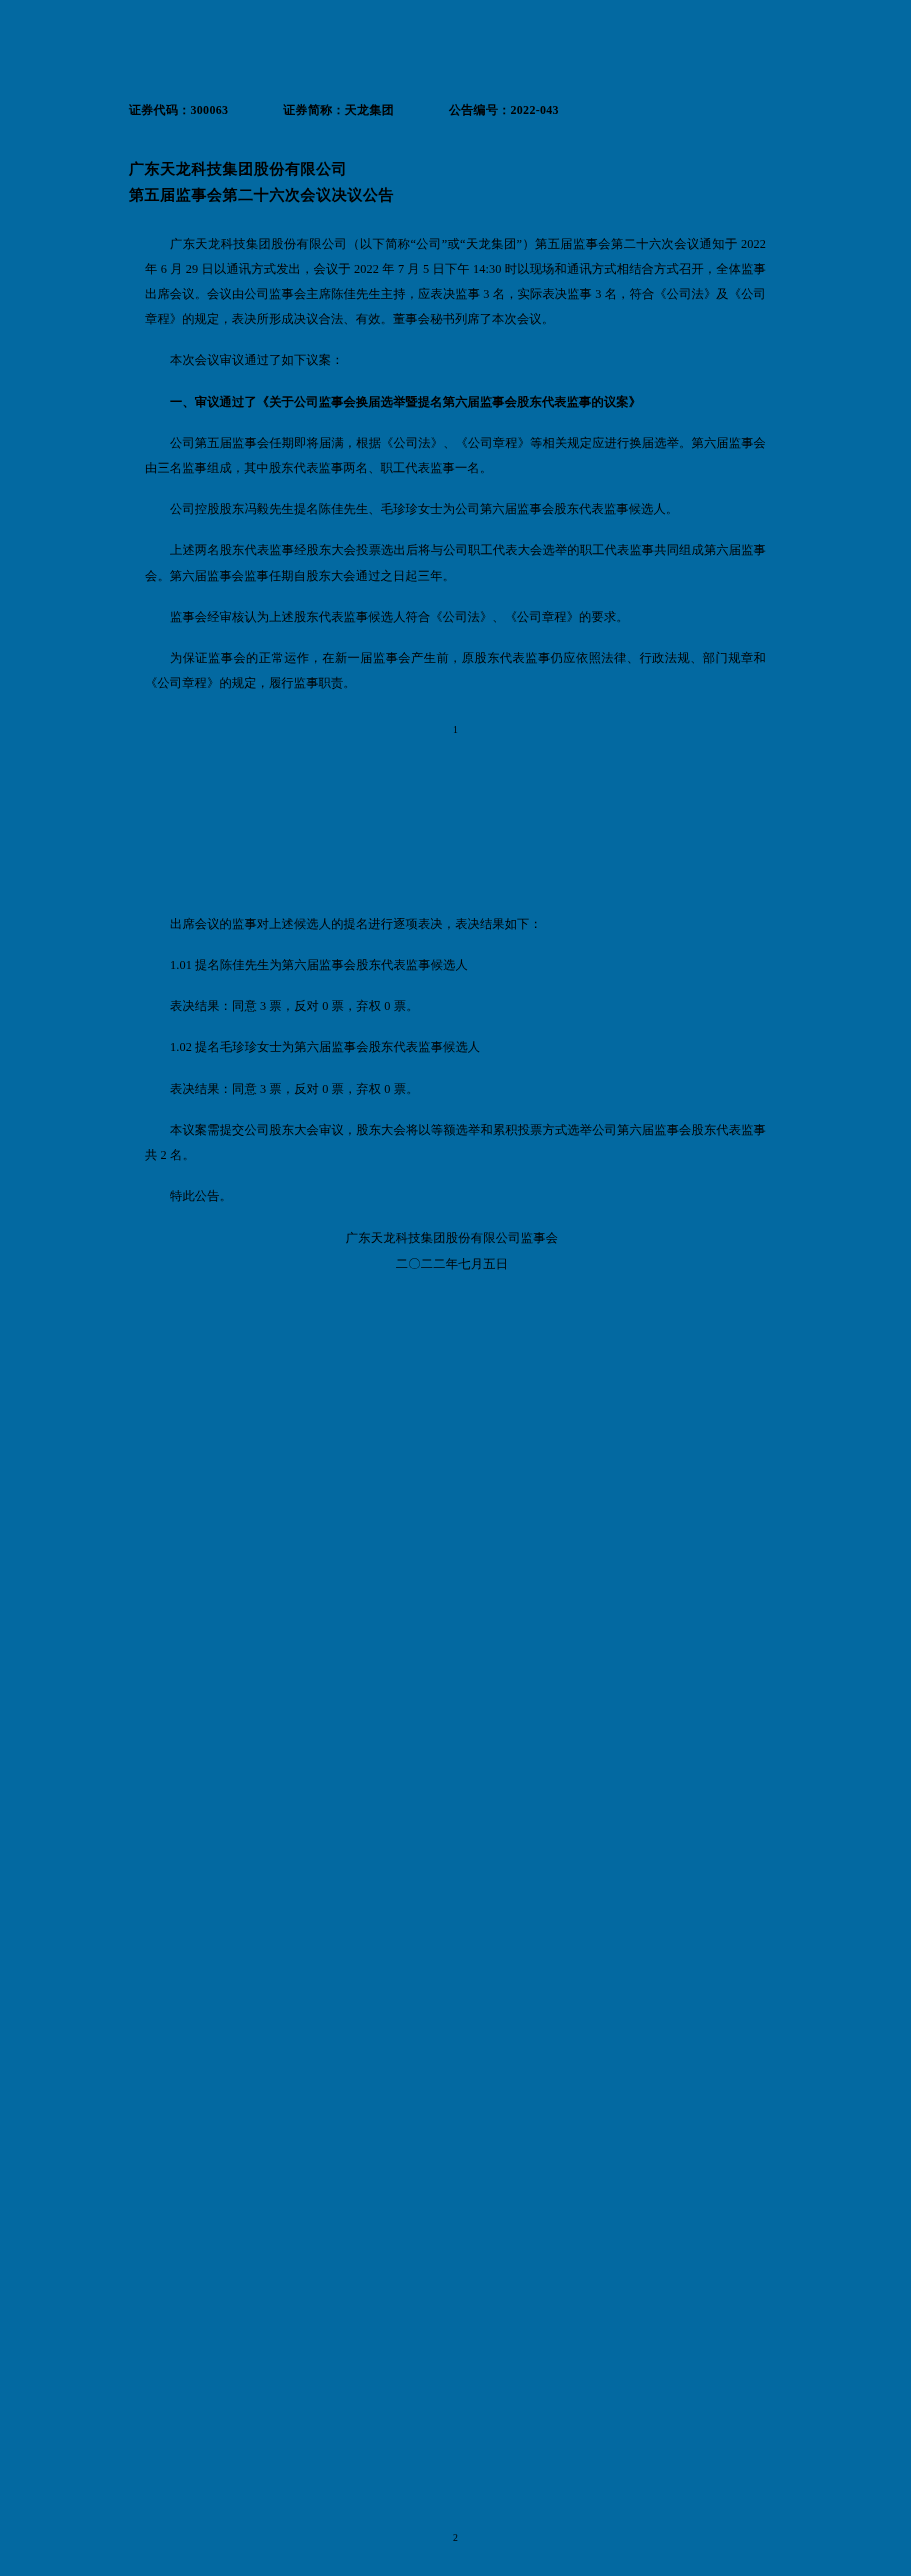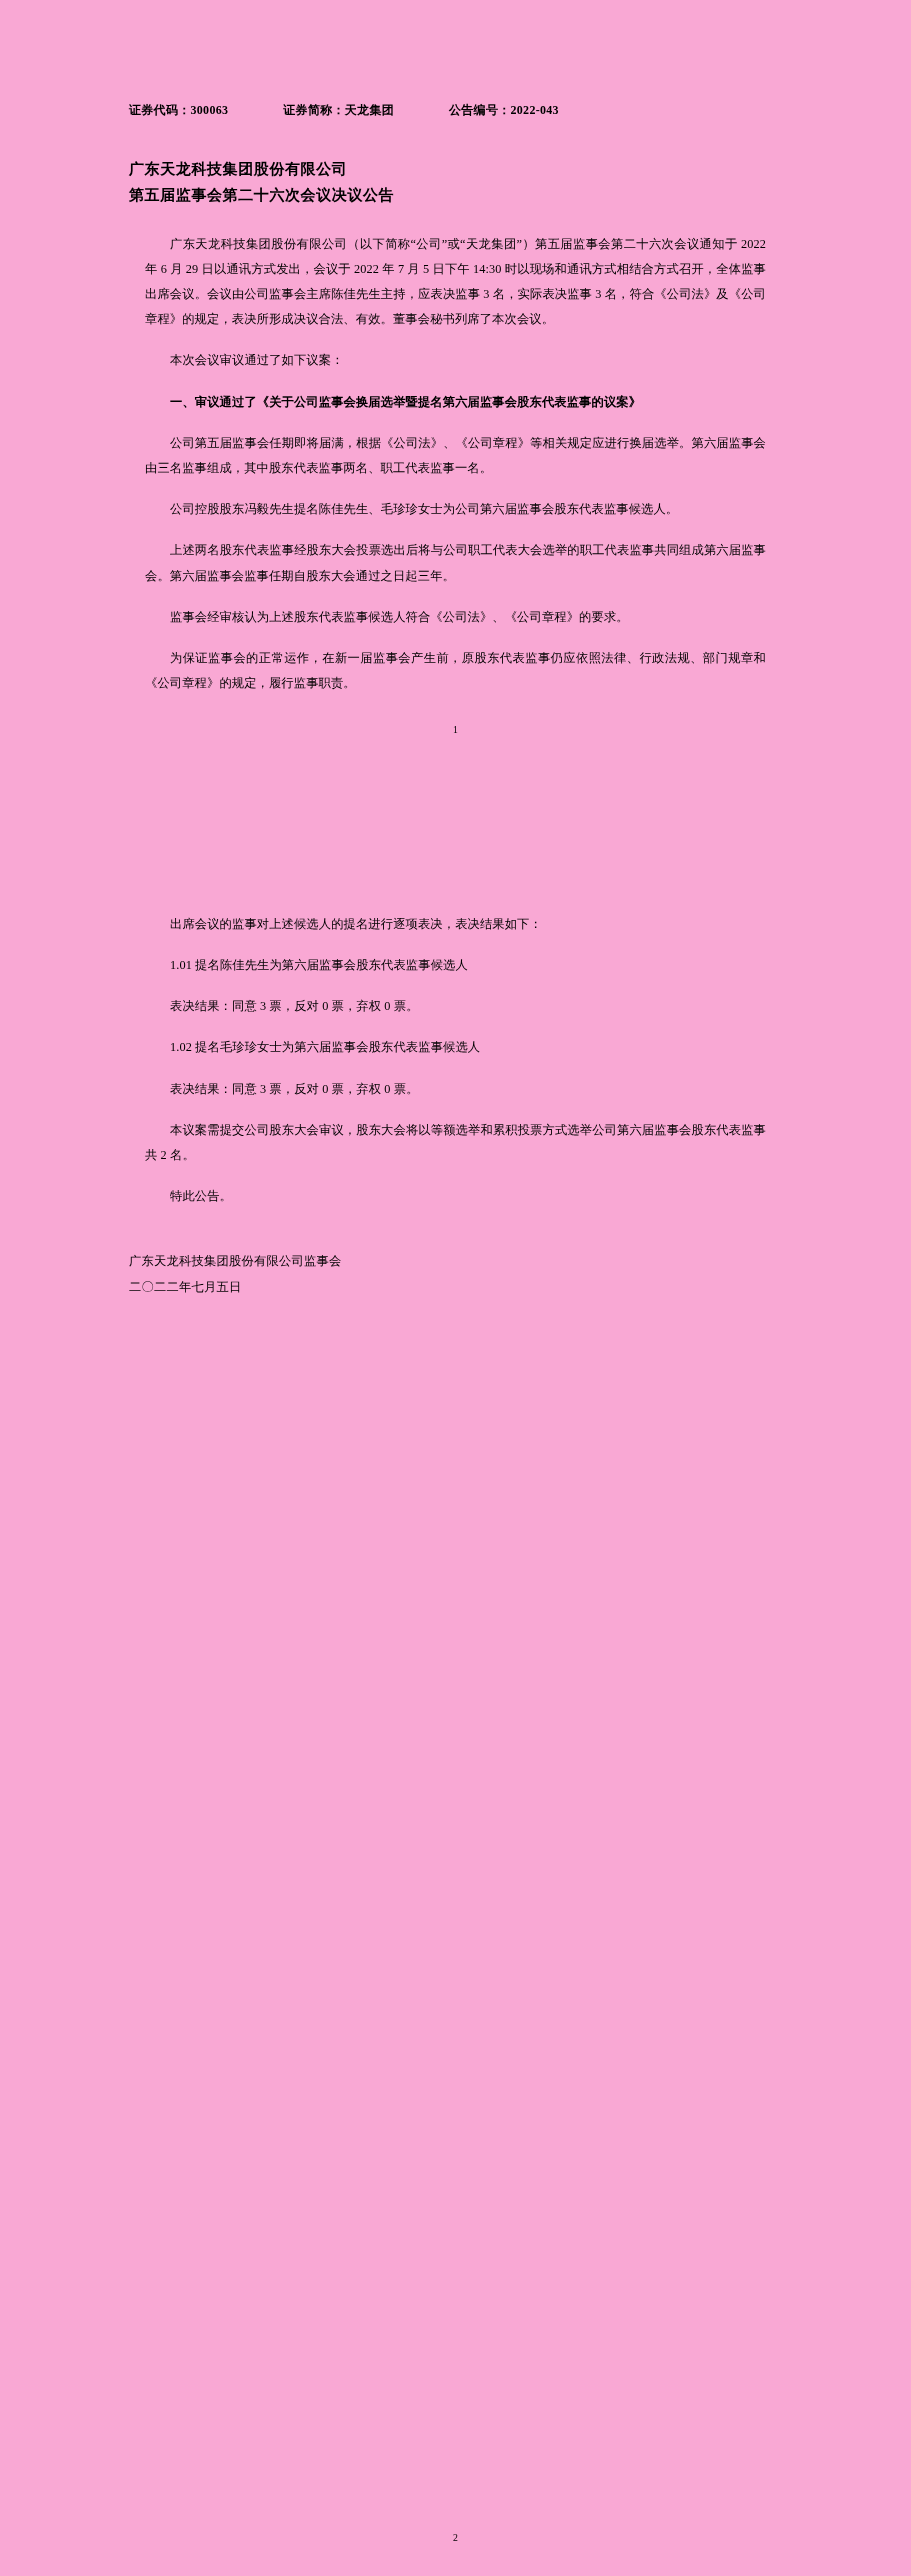--- a/index.html
+++ b/index.html
@@ -8,21 +8,21 @@
     background: #ffffff;
   }
   body {
     font-family: "Liberation Serif", "DejaVu Serif", serif;
     color: #000000;
   }
   .page {
     width: 911px;
     min-height: 2576px;
     position: relative;
-    background: #f9a8d4;
+    background: #0369a1;
     box-sizing: border-box;
   }
   .sheet {
     position: relative;
     width: 911px;
     box-sizing: border-box;
     padding: 0 129px;
   }
   
   .doc-header {
@@ -90,26 +90,25 @@
     right: 0;
   }
 
   
   .gap {
     height: 161px;
   }
 
   
   .sign {
-    margin-top: 41px;
-    text-align: left;
+    margin-top: 17px;
+    text-align: center;
     font-size: 12.3px;
     line-height: 2.05;
     padding-right: 6.9px;
-    font-family: Liberation Mono, monospace;
   }
   .sign div { letter-spacing: 0.2px; }
 </style>
 </head>
 <body>
 
 <div class="page">
   <div class="sheet">
 
     <div class="doc-header">

